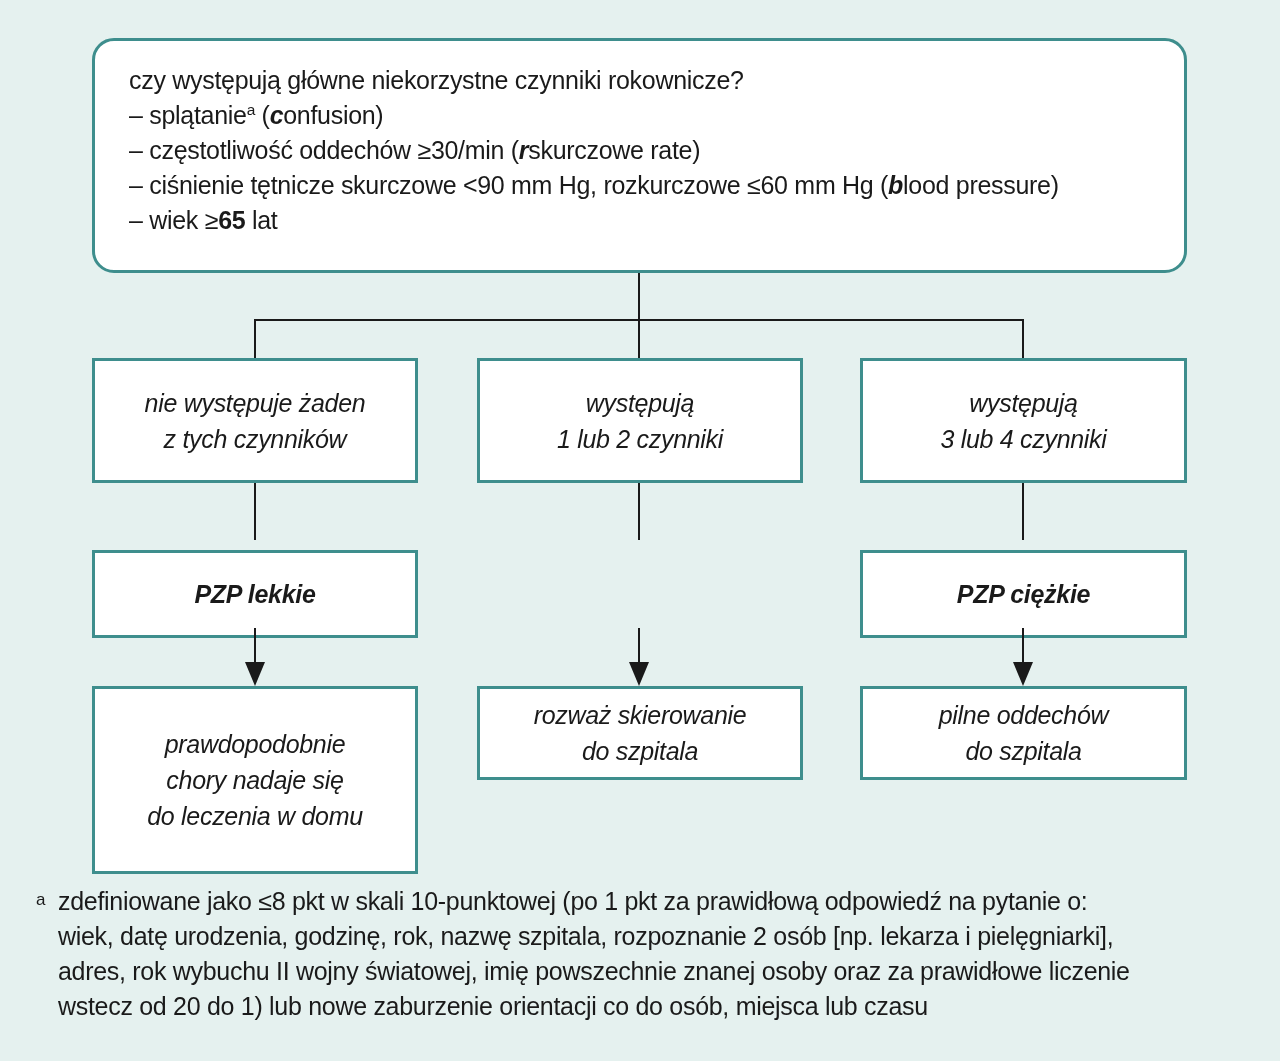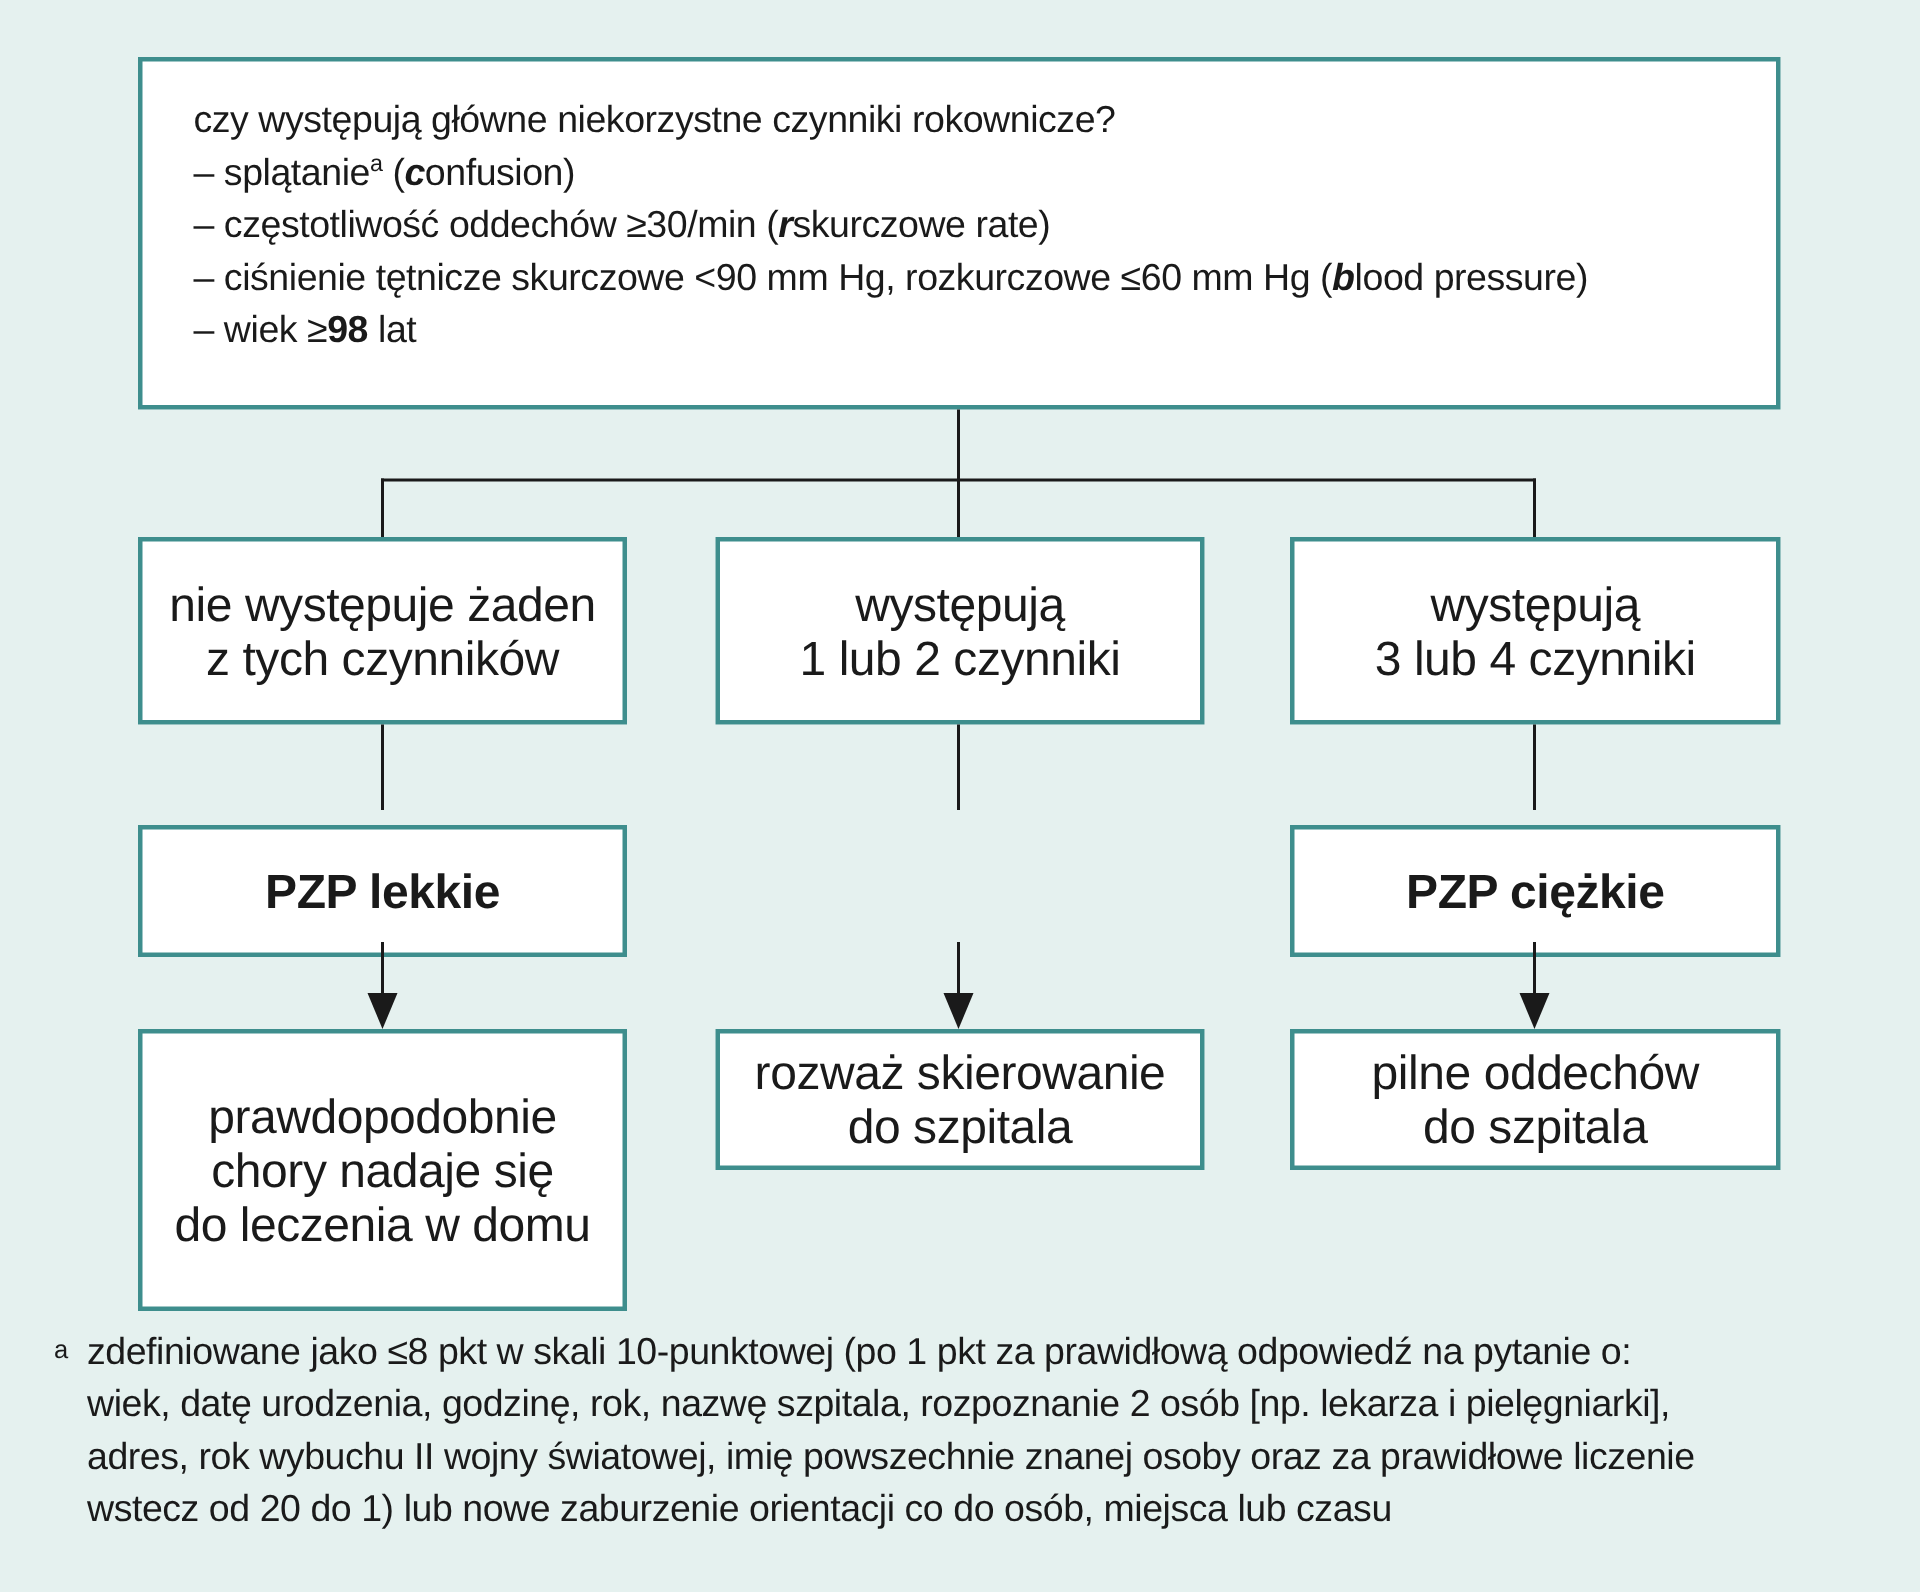--- a/index.html
+++ b/index.html
@@ -26,29 +26,31 @@
   .box {
     position: absolute;
     background: var(--box-fill);
     border: 3px solid var(--box-border);
   }
   .question-box {
     left: 92px; top: 38px; width: 1095px; height: 235px;
     padding: 22px 28px 0 34px;
     font-size: 25px;
     line-height: 35px;
+    border-radius: 22px;
   }
   .center-box {
     display: flex;
     align-items: center;
     justify-content: center;
     text-align: center;
-    font-size: 32px;
+    font-size: 25px;
     line-height: 36px;
     white-space: pre-line;
+    font-style: italic;
   }
   .severity { font-weight: 700; margin-top: 10px; }
   .row1 { top: 358px; height: 125px; }
   .row2 { top: 540px; height: 88px; }
   .row3 { top: 686px; height: 94px; }
   .row3-tall { top: 686px; height: 188px; }
   .col1 { left: 92px;  width: 326px; }
   .col2 { left: 477px; width: 326px; }
   .col3 { left: 860px; width: 327px; }
   .line {
@@ -87,21 +89,21 @@
 </head>
 <body>
 
 <div class="canvas">
 
   <div class="box question-box">
     <div>czy występują główne niekorzystne czynniki rokownicze?</div>
     <div><span>– splątanie</span><sup>a</sup><span> (</span><span class="seg-bi">c</span><span class="seg-i">onfusion</span><span>)</span></div>
     <div><span>– częstotliwość oddechów ≥30/min (</span><span class="seg-bi">r</span><span class="seg-i">skurczowe rate</span><span>)</span></div>
     <div><span>– ciśnienie tętnicze skurczowe &lt;90 mm Hg, rozkurczowe ≤60 mm Hg (</span><span class="seg-bi">b</span><span class="seg-i">lood pressure</span><span>)</span></div>
-    <div><span>– wiek ≥</span><span class="seg-b">98</span><span> lat</span></div>
+    <div><span>– wiek ≥</span><span class="seg-b">65</span><span> lat</span></div>
   </div>
 
   <div class="line" style="left:638px; top:273px; width:2px; height:85px;"></div>
   <div class="line" style="left:254px; top:319px; width:770px; height:2px;"></div>
   <div class="line" style="left:254px; top:319px; width:2px; height:39px;"></div>
   <div class="line" style="left:1022px; top:319px; width:2px; height:39px;"></div>
 
   <div class="box center-box row1 col1">nie występuje żaden
 z tych czynników</div>
   <div class="box center-box row1 col2">występują

